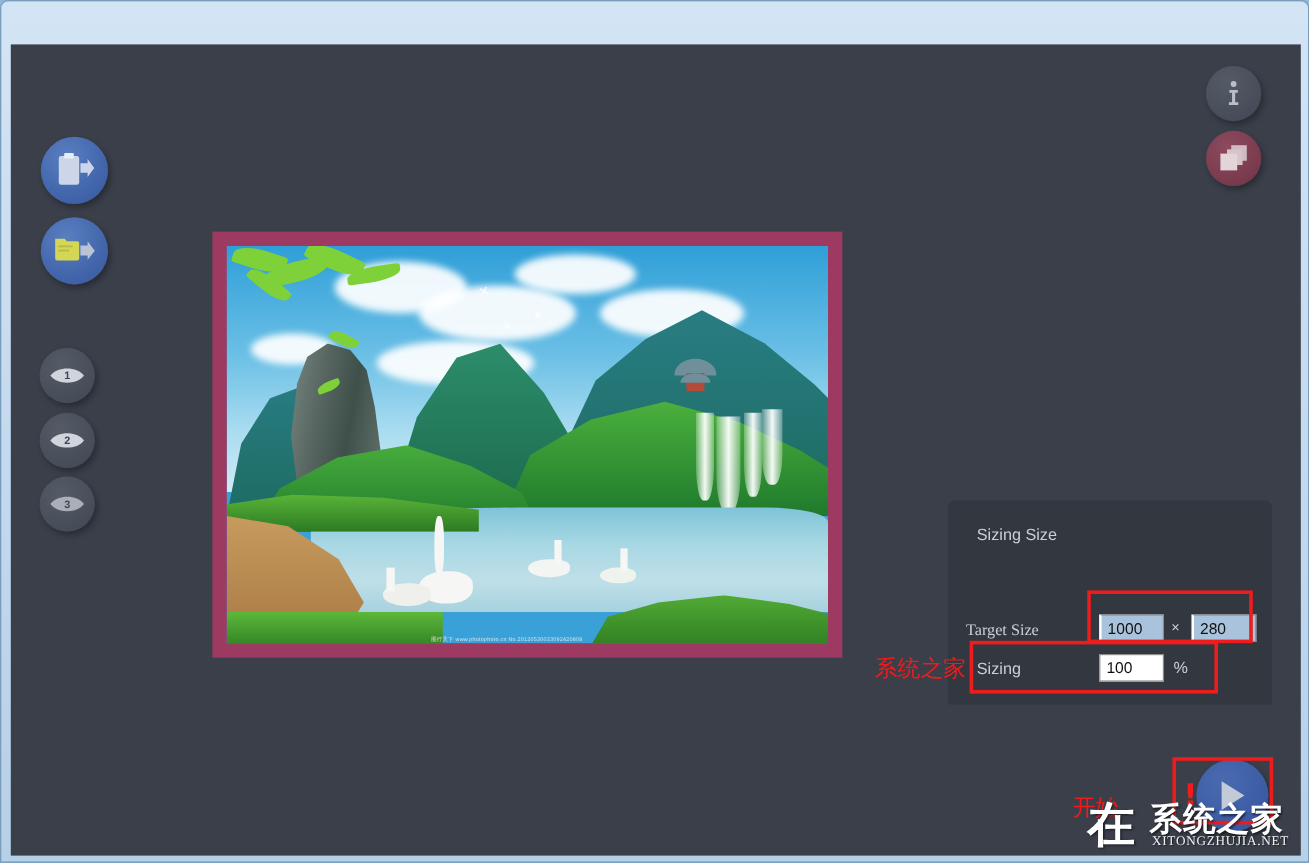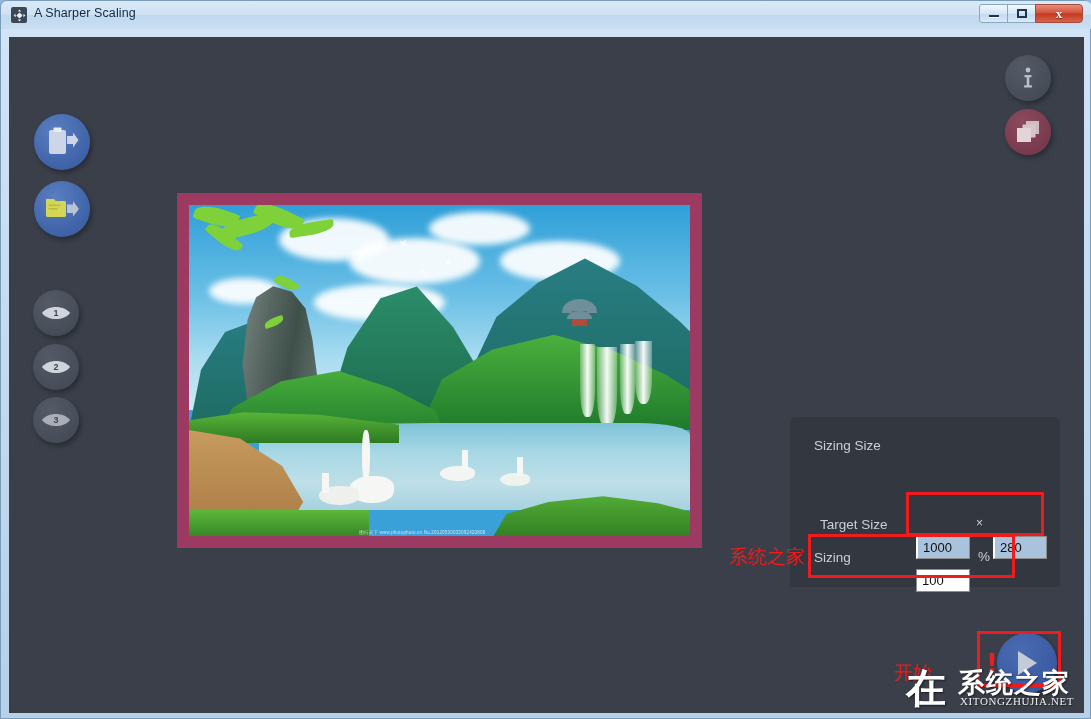--- a/index.html
+++ b/index.html
@@ -264,21 +264,21 @@
     background: #333740;
     border-radius: 6px 6px 0 0;
   }
   .panel-label {
     position: absolute;
     color: #cbcfd6;
     font-size: 13.5px;
     white-space: nowrap;
   }
   #label-sizing-mode { left: 24px; top: 21px; }
-  #label-target-size { left: 30px; top: 100px; }
+  #label-target-size { left: 15px; top: 100px; font-family: Liberation Serif, serif; }
   #label-scaling     { left: 24px; top: 133px; }
 
   #sizing-mode-select {
     position: absolute;
     left: 24px; top: 43px;
     width: 224px; height: 23px;
     background: linear-gradient(to bottom, #f4f4f4 0%, #ececec 45%, #dcdcdc 52%, #e9e9e9 100%);
     border: 1px solid #9b9b9b;
     box-sizing: border-box;
     border-radius: 2px;
@@ -301,21 +301,20 @@
 
   .num-input {
     position: absolute;
     height: 23px;
     border: 1px solid #8d8d8d;
     box-sizing: border-box;
     font-size: 13px;
     color: #111;
     padding-left: 5px;
     line-height: 21px;
-    margin-top: 24px;
   }
   #input-target-w {
     left: 126px; top: 95px; width: 54px;
     background: #aac3dd;
     border-left: 2px solid #fdfdfd;
   }
   #input-target-h {
     left: 203px; top: 95px; width: 54px;
     background: #aac3dd;
     border-left: 2px solid #fdfdfd;
@@ -402,38 +401,20 @@
     font-family: "Liberation Serif", serif;
     white-space: nowrap;
     text-shadow: 1px 1px 1px rgba(0,0,0,.5);
   }
 </style>
 </head>
 <body>
 
 <div id="app-window">
 
-  <div id="title-bar">
-    <div id="app-icon">
-      <svg width="13" height="13" viewBox="0 0 13 13" aria-hidden="true">
-        <path d="M6.5 0.6 L8.2 2.6 H4.8 Z M6.5 12.4 L4.8 10.4 H8.2 Z M0.6 6.5 L2.6 4.8 V8.2 Z M12.4 6.5 L10.4 8.2 V4.8 Z M6.5 3.4 L9.6 6.5 L6.5 9.6 L3.4 6.5 Z" fill="#e9eef5"></path>
-      </svg>
-    </div>
-    <div id="window-title">A Sharper Scaling</div>
-
-    <div class="win-btn" id="btn-minimize">
-      <div class="win-glyph-min"></div>
-    </div>
-    <div class="win-btn" id="btn-maximize">
-      <div class="win-glyph-max"></div>
-    </div>
-    <div class="win-btn" id="btn-close">
-      <span class="win-glyph-close">x</span>
-    </div>
-  </div>
 
   <div id="main-canvas">
 
     <div class="round-btn btn-blue" id="btn-paste-clipboard">
       <svg width="34" height="30" viewBox="0 0 34 30" aria-hidden="true">
         <rect x="4" y="3" width="17" height="24" rx="2" fill="#ccd6e8"></rect>
         <rect x="8.5" y="0.5" width="8" height="4.5" rx="1" fill="#e8eef8"></rect>
         <path d="M22 9 h6 V5.5 L33.5 13 L28 20.5 V17 h-6 Z" fill="#ccd6e8"></path>
       </svg>
     </div>

